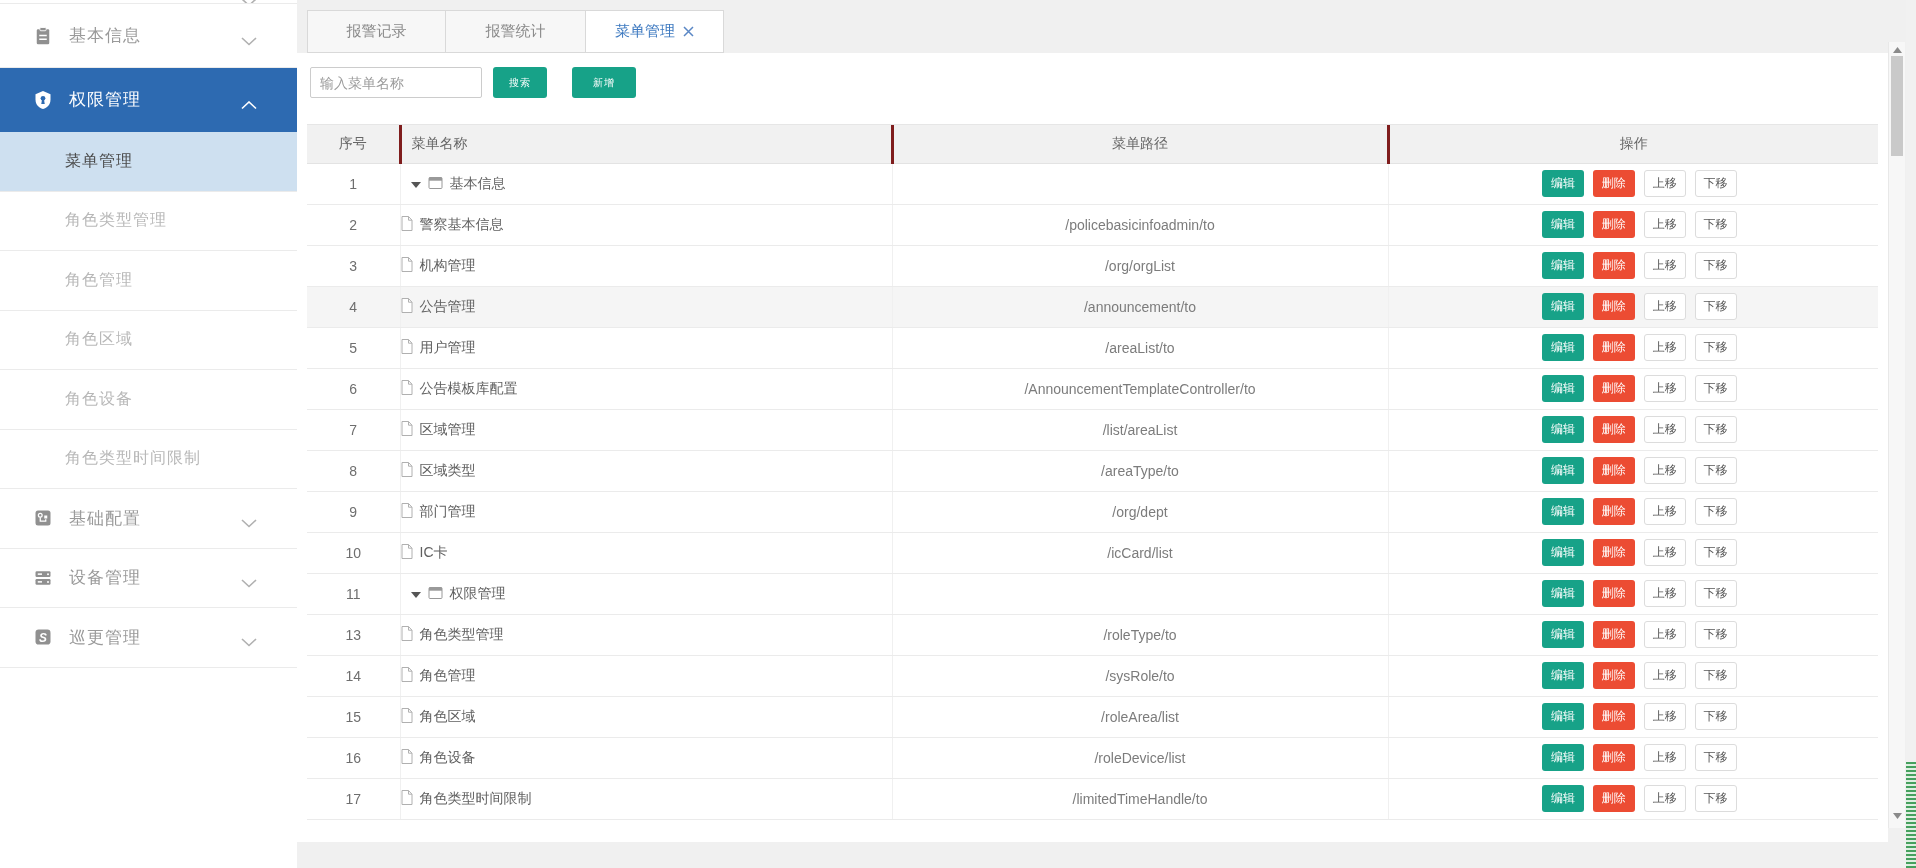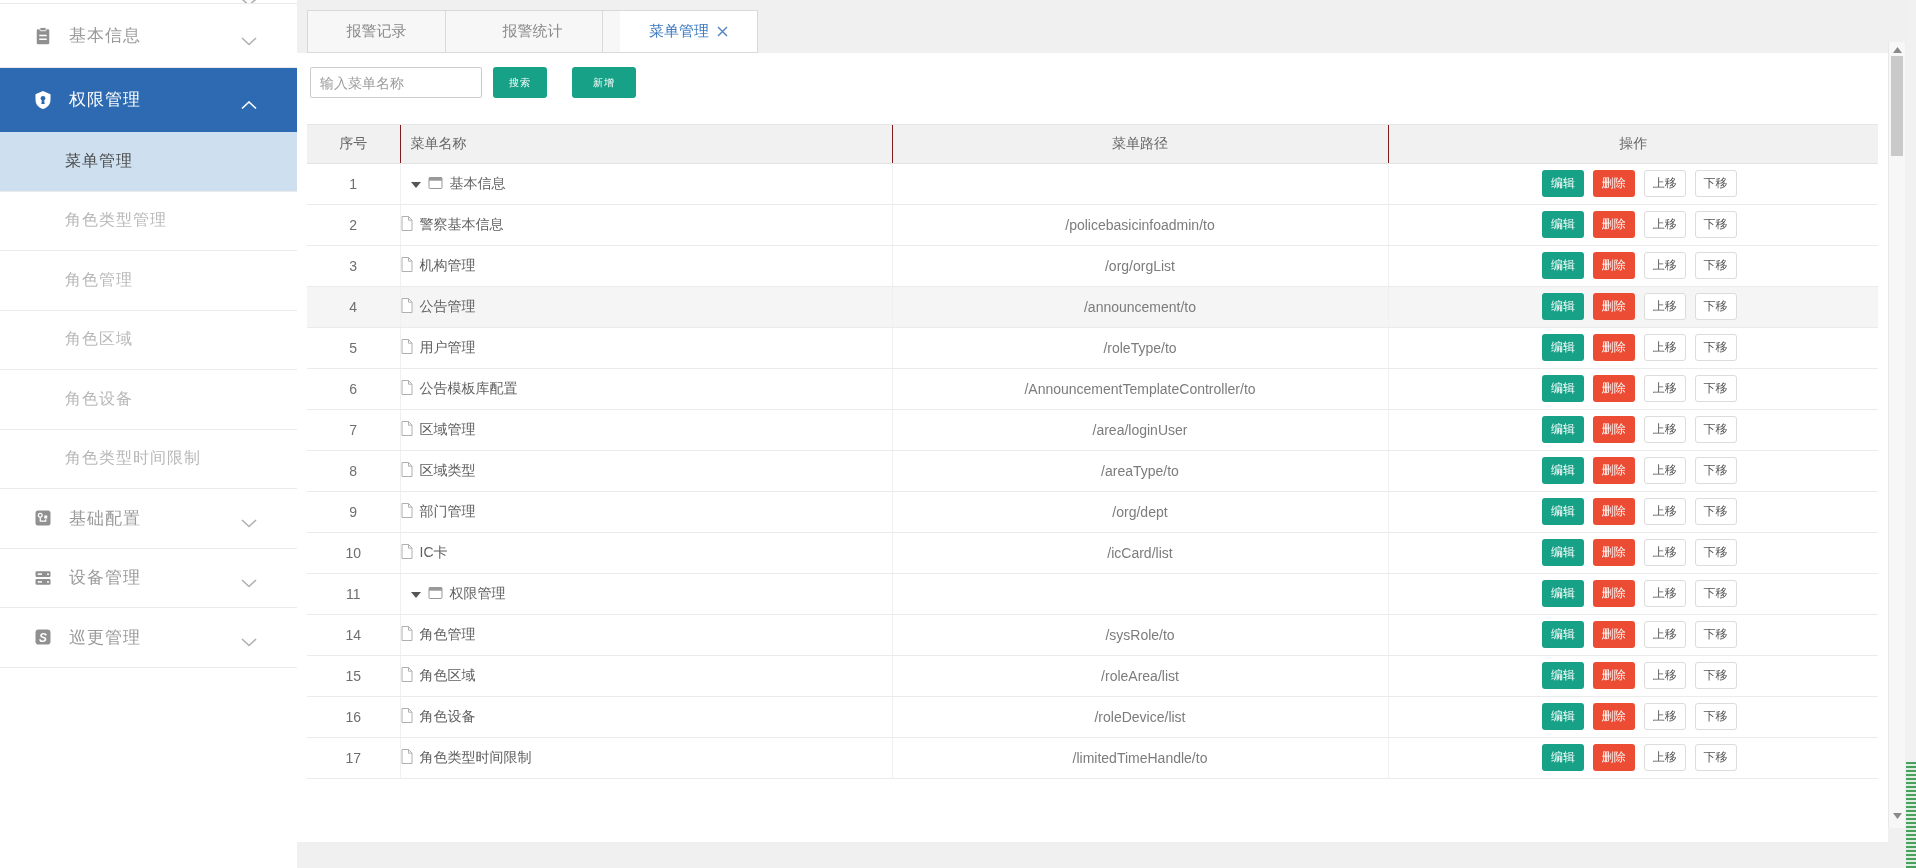--- a/index.html
+++ b/index.html
@@ -20,21 +20,21 @@
   .sb-group.active .sb-label { color:#fff; }
   .sb-sub { height:59.5px; padding-left:65px; }
   .sb-sub .sb-label { font-size:16px; color:#b8b8b8; letter-spacing:1px; }
   .sb-sub.active { background:#cee0f0; }
   .sb-sub.active .sb-label { color:#4a4a4a; }
 
   
   .content { position:absolute; left:297px; top:0; right:0; bottom:0; background:#f0f0f0; }
 
   .tabstrip { position:absolute; left:10px; top:10px; height:43px; display:flex;
-    border:1px solid #d9d9d9; background:#f7f7f7;gap:17px; }
+    border:1px solid #d9d9d9; background:#f7f7f7; }
   .tab { width:138px; display:flex; align-items:center; justify-content:center; gap:8px;
     font-size:15px; color:#8a8a8a; border-right:1px solid #d9d9d9; background:#f7f7f7; cursor:pointer; }
   .tab:last-child { border-right:none; }
   .tab.active { background:#fff; color:#3d79c0; }
 
   .panel { position:absolute; left:0; top:53px; width:1591px; height:789px; background:#fff; }
 
   .search-input { position:absolute; left:13px; top:14px; width:172px; height:31px;
     border:1px solid #ccc; border-radius:2px; padding:0 9px; font-size:14px; color:#555;
     font-family:"Liberation Sans", sans-serif; outline:none; }
@@ -44,21 +44,21 @@
     font-family:"Liberation Sans", sans-serif; letter-spacing:1px; }
   .btn-search { left:196px; width:54px; }
   .btn-add { left:275px; width:64px; }
 
   
   .tablewrap { position:absolute; left:10px; top:71px; width:1571px; height:718px; overflow:hidden;
     border-top:1px solid #e6e6e6; }
   table { border-collapse:collapse; table-layout:fixed; width:1571px; font-size:14px; }
   col.c-num{width:93px;} col.c-name{width:492px;} col.c-path{width:496px;} col.c-ops{width:490px;}
   thead th { height:38px; background:#f1f1f1; color:#666; font-weight:normal;
-    border-bottom:1px solid #e3e3e3; border-right:1px solid #7f1d1d; }
+    border-bottom:1px solid #e3e3e3; border-right:3px solid #7f1d1d; }
   thead th:last-child { border-right:none; }
   th.h-name { text-align:left; padding-left:10px; }
   tbody td { height:41px; border-bottom:1px solid #ebebeb; border-right:1px solid #f0f0f0;
     color:#606060; background:#fff; }
   tbody td:last-child { border-right:none;padding-left:12px; }
   tbody tr.hl td { background:#f5f5f5; }
   td.t-num { text-align:center; color:#6e6e6e; }
   td.t-path { text-align:center; color:#7c7c7c; }
   td.t-ops { text-align:center; }
   .namecell { display:flex; align-items:center; gap:7px; }
@@ -343,21 +343,21 @@
 
         <span class="file-ic">
           <svg width="12" height="15" viewBox="0 0 12 15">
                       <path d="M1 0.5 H7.5 L11 4.2 V14.5 H1 Z" fill="#fff" stroke="#b0b0b0"></path>
                       <path d="M7.5 0.5 V4.2 H11" fill="none" stroke="#b0b0b0"></path>
                     </svg>
         </span>
         <span>用户管理</span>
       </span>
     </td>
-    <td class="t-path">/roleType/to</td>
+    <td class="t-path">/areaList/to</td>
     <td class="t-ops">
       <span class="op-btn op-edit">编辑</span>
       <span class="op-btn op-del">删除</span>
       <span class="op-btn op-move">上移</span>
       <span class="op-btn op-move">下移</span>
     </td>
   </tr>
             <tr class="child">
     <td class="t-num">6</td>
     <td>
@@ -387,21 +387,21 @@
 
         <span class="file-ic">
           <svg width="12" height="15" viewBox="0 0 12 15">
                       <path d="M1 0.5 H7.5 L11 4.2 V14.5 H1 Z" fill="#fff" stroke="#b0b0b0"></path>
                       <path d="M7.5 0.5 V4.2 H11" fill="none" stroke="#b0b0b0"></path>
                     </svg>
         </span>
         <span>区域管理</span>
       </span>
     </td>
-    <td class="t-path">/area/loginUser</td>
+    <td class="t-path">/list/areaList</td>
     <td class="t-ops">
       <span class="op-btn op-edit">编辑</span>
       <span class="op-btn op-del">删除</span>
       <span class="op-btn op-move">上移</span>
       <span class="op-btn op-move">下移</span>
     </td>
   </tr>
             <tr class="child">
     <td class="t-num">8</td>
     <td>
@@ -481,20 +481,42 @@
           <svg width="15" height="12" viewBox="0 0 14 12">
                       <rect x="0.5" y="0.5" width="13" height="11" rx="1" fill="none" stroke="#999"></rect>
                       <rect x="0.5" y="0.5" width="13" height="3.2" fill="#999"></rect>
                     </svg>
         </span>
 
         <span>权限管理</span>
       </span>
     </td>
     <td class="t-path"></td>
+    <td class="t-ops">
+      <span class="op-btn op-edit">编辑</span>
+      <span class="op-btn op-del">删除</span>
+      <span class="op-btn op-move">上移</span>
+      <span class="op-btn op-move">下移</span>
+    </td>
+  </tr>
+            <tr class="child">
+    <td class="t-num">13</td>
+    <td>
+      <span class="namecell">
+
+        <span class="file-ic">
+          <svg width="12" height="15" viewBox="0 0 12 15">
+                      <path d="M1 0.5 H7.5 L11 4.2 V14.5 H1 Z" fill="#fff" stroke="#b0b0b0"></path>
+                      <path d="M7.5 0.5 V4.2 H11" fill="none" stroke="#b0b0b0"></path>
+                    </svg>
+        </span>
+        <span>角色类型管理</span>
+      </span>
+    </td>
+    <td class="t-path">/roleType/to</td>
     <td class="t-ops">
       <span class="op-btn op-edit">编辑</span>
       <span class="op-btn op-del">删除</span>
       <span class="op-btn op-move">上移</span>
       <span class="op-btn op-move">下移</span>
     </td>
   </tr>
             <tr class="child">
     <td class="t-num">14</td>
     <td>

